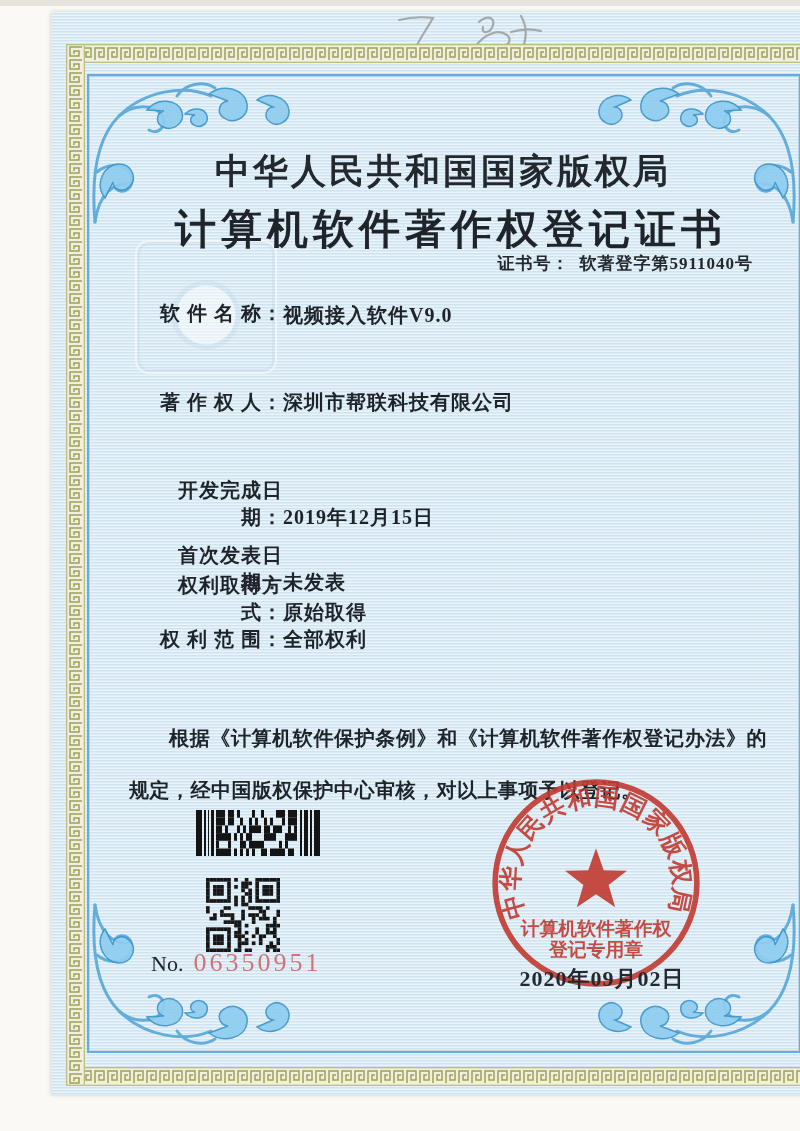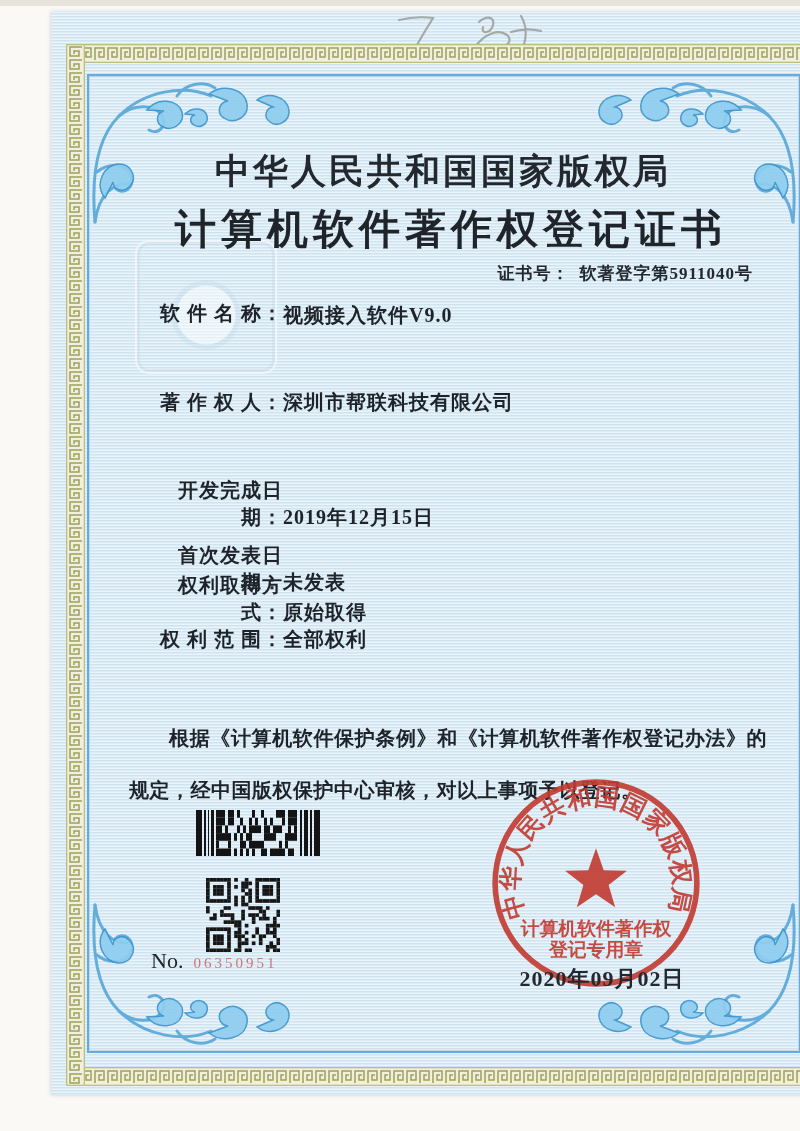--- a/index.html
+++ b/index.html
@@ -54,38 +54,38 @@
   
   .authority{
     position:absolute;left:0;right:0;top:136px;text-align:center;
     font-size:35px;font-weight:bold;color:#23282e;letter-spacing:3px;
   }
   .cert-title{
     position:absolute;left:0;right:0;top:190px;text-align:center;
     font-size:41px;font-weight:bold;color:#1f242a;letter-spacing:5px;padding-left:16px;
   }
   .cert-no{
-    position:absolute;right:82px;top:250px;
+    position:absolute;right:82px;top:240px;
     font-size:17px;font-weight:bold;color:#23282e;letter-spacing:1px;
   }
   .cert-no .lbl{margin-right:10px;}
   .row{position:absolute;left:87px;font-size:20px;font-weight:bold;color:#1d2329;text-align:right;}
   .flabel{display:inline-block;width:145px;letter-spacing:1px;}
   .fvalue-block{display:inline-flex;flex-direction:row;vertical-align:top;}
   .fvalue{letter-spacing:1px;line-height:30px;}
   .statement{
     position:absolute;left:78px;width:638px;top:700px;
     font-size:20px;font-weight:bold;color:#1d2329;
     line-height:52px;text-indent:2em;text-align:justify;letter-spacing:.5px;
   }
   
   .barcode{position:absolute;left:145px;top:798px;width:124px;height:46px;}
   .qrcode{position:absolute;left:155px;top:866px;width:74px;height:74px;}
   .serial{position:absolute;left:100px;top:936px;font-size:22px;color:#20252b;}
-  .serial .num{color:#d07477;letter-spacing:3px;font-size:15px;margin-left:10px;}
+  .serial .num{color:#d07477;letter-spacing:3px;font-size:26px;margin-left:10px;}
   .seal{position:absolute;left:438px;top:764px;width:214px;height:214px;opacity:.9;}
   .issue-date{
     position:absolute;left:446px;top:952px;width:210px;text-align:center;
     font-size:22px;font-weight:bold;color:#23282e;letter-spacing:1px;
   }
 </style>
 </head>
 <body>
 
 <div class="scan-edge"></div>

